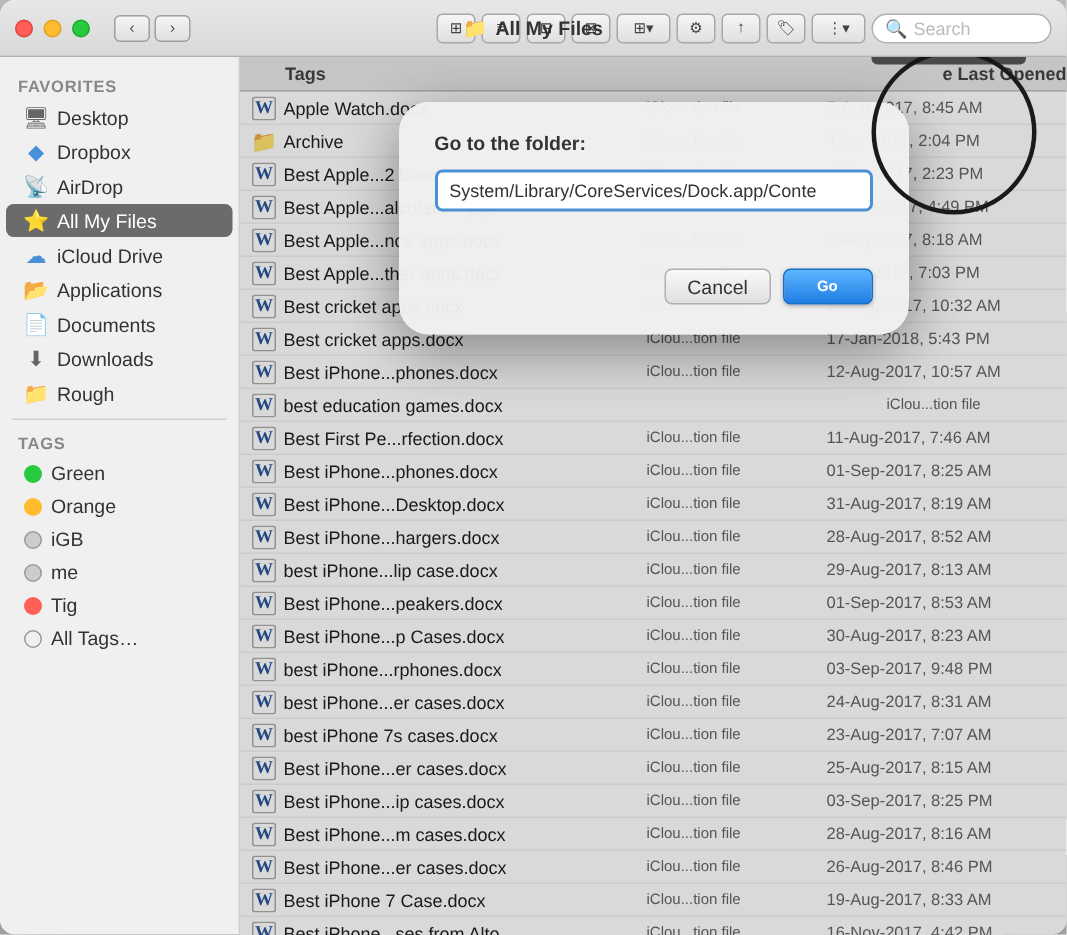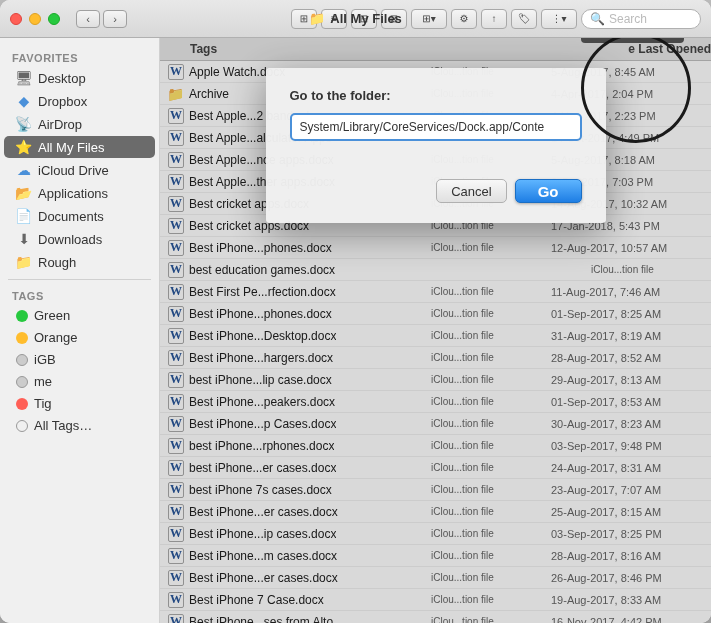--- a/index.html
+++ b/index.html
@@ -253,21 +253,21 @@
       inset: 0;
       background: rgba(0,0,0,0.15);
       display: flex;
       align-items: flex-start;
       justify-content: center;
       padding-top: 30px;
       z-index: 10;
     }
     .dialog {
       background: rgba(240,240,240,0.97);
-      border-radius: 4px;
+      border-radius: 20px;
       padding: 20px 24px;
       width: 340px;
       box-shadow: 0 10px 40px rgba(0,0,0,0.4);
       position: relative;
     }
     .dialog-title {
       font-size: 13px;
       font-weight: 600;
       color: #333;
       margin-bottom: 10px;
@@ -299,21 +299,21 @@
       font-size: 13px;
       cursor: pointer;
       color: #333;
     }
     .btn-go {
       height: 24px;
       padding: 0 22px;
       background: linear-gradient(to bottom, #5eb5ff, #1e7ee4);
       border: 1px solid #1a6ec4;
       border-radius: 5px;
-      font-size: 15px;
+      font-size: 10px;
       font-weight: 600;
       cursor: pointer;
       color: white;
       box-shadow: 0 1px 3px rgba(0,0,0,0.3);
     }
     .word-icon {
       color: #295699;
       font-size: 12px;
       font-weight: 700;
       background: white;

